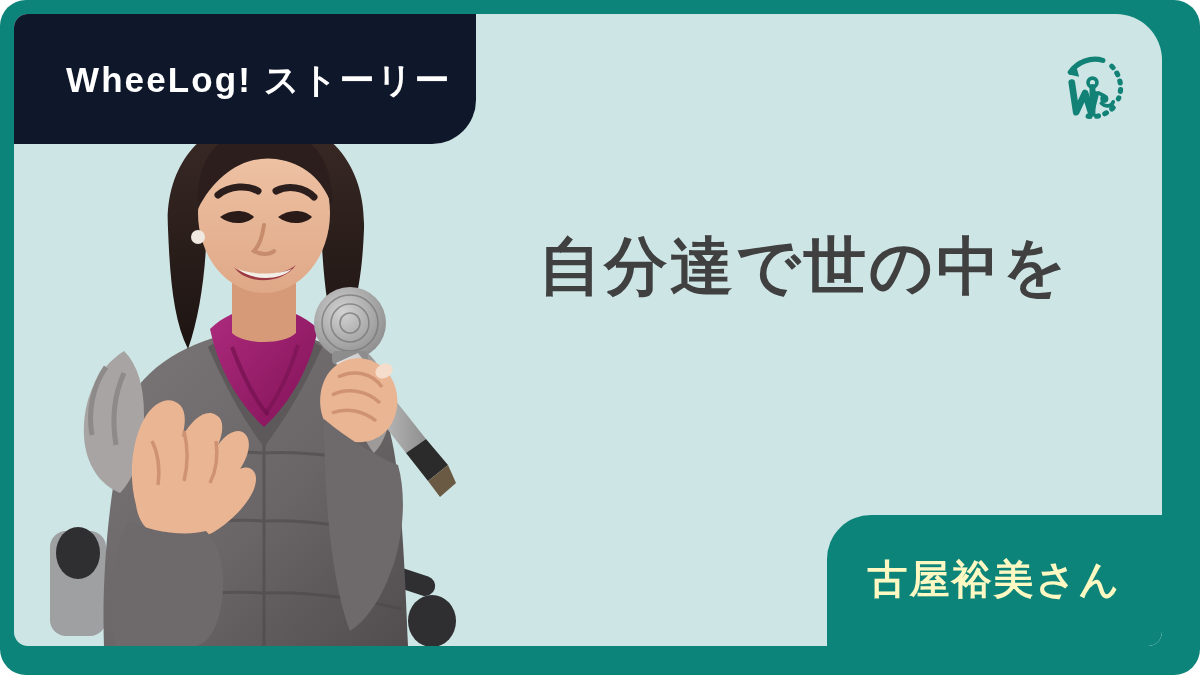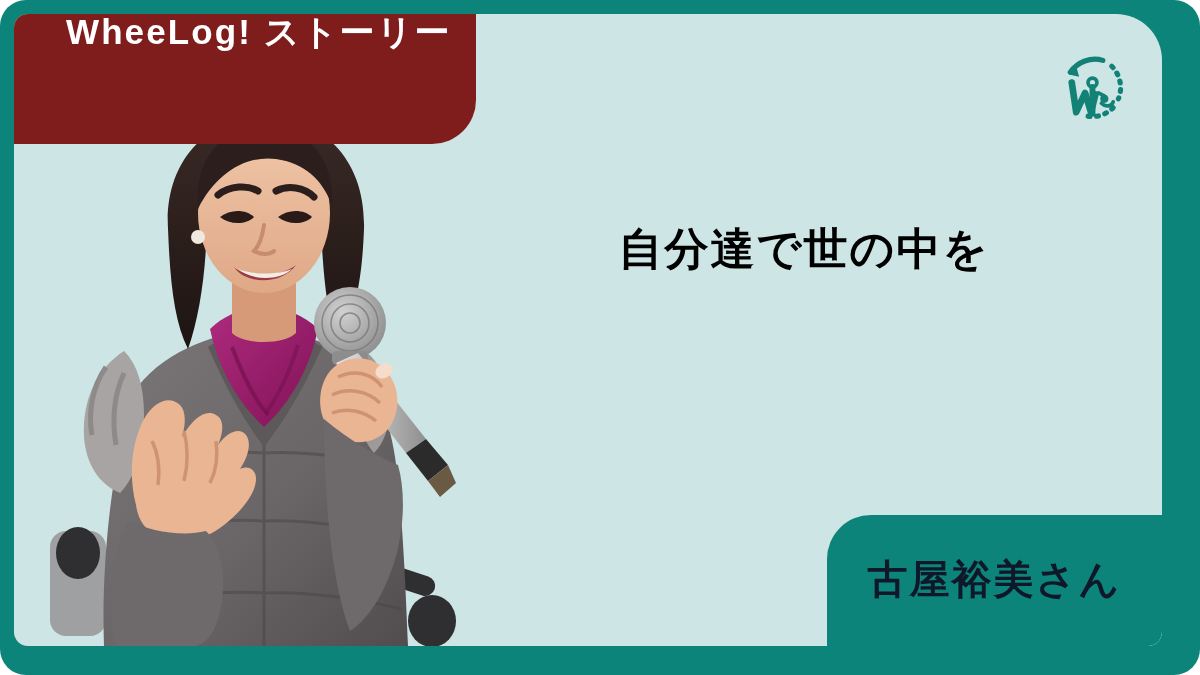--- a/index.html
+++ b/index.html
@@ -34,24 +34,24 @@
     overflow: hidden;
   }
 
   
   .header-badge {
     position: absolute;
     left: 0;
     top: 0;
     width: 462px;
     height: 130px;
-    background: #7f1d1d;
+    background: #0f172a;
     border-radius: 0 0 44px 0;
     display: flex;
-    align-items: flex-start;
+    align-items: center;
     z-index: 6;
   }
   .header-badge-text {
     color: #ffffff;
     font-size: 35px;
     font-weight: bold;
     letter-spacing: 0.06em;
     padding-left: 52px;
     white-space: nowrap;
     line-height: 1;
@@ -71,22 +71,22 @@
   
   .headline {
     position: absolute;
     left: 430px;
     top: 196px;
     width: 720px;
     z-index: 4;
     text-align: center;
   }
   .headline-line {
-    color: #000000;
-    font-size: 44px;
+    color: #404040;
+    font-size: 63px;
     font-weight: bold;
     line-height: 1.78;
     letter-spacing: 0.045em;
     white-space: nowrap;
   }
   .headline-line.l2 {
     margin-left: 42px;
   }
 
   
@@ -97,21 +97,21 @@
     width: 335px;
     height: 131px;
     background: #0d8479;
     border-radius: 44px 0 14px 0;
     display: flex;
     align-items: center;
     justify-content: center;
     z-index: 6;
   }
   .name-badge-text {
-    color: #0f172a;
+    color: #fef9c3;
     font-size: 40px;
     font-weight: bold;
     letter-spacing: 0.05em;
     line-height: 1;
     white-space: nowrap;
     padding-bottom: 4px;
   }
 
   
   .photo {

